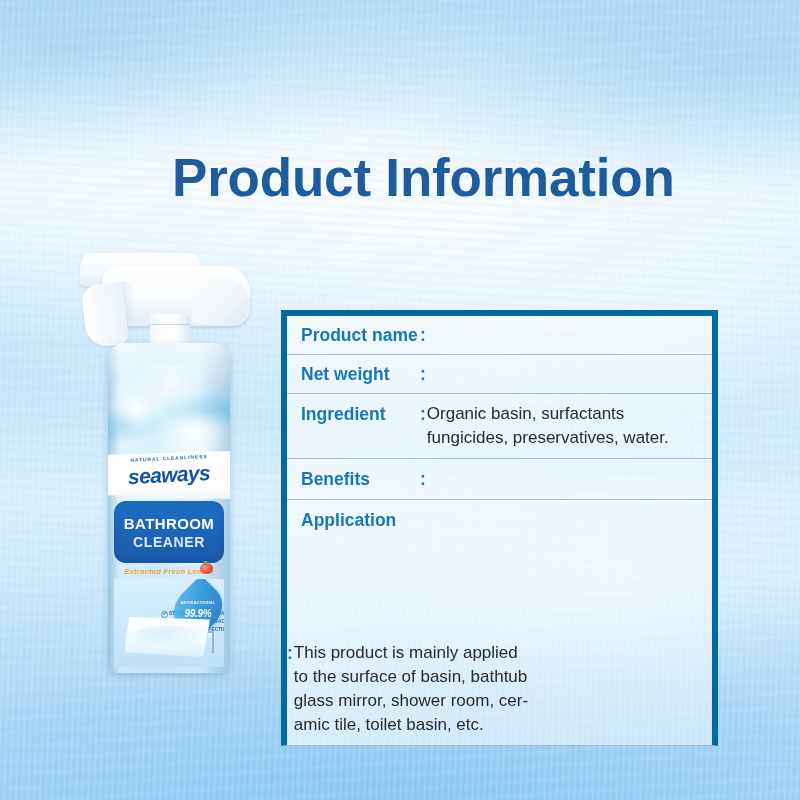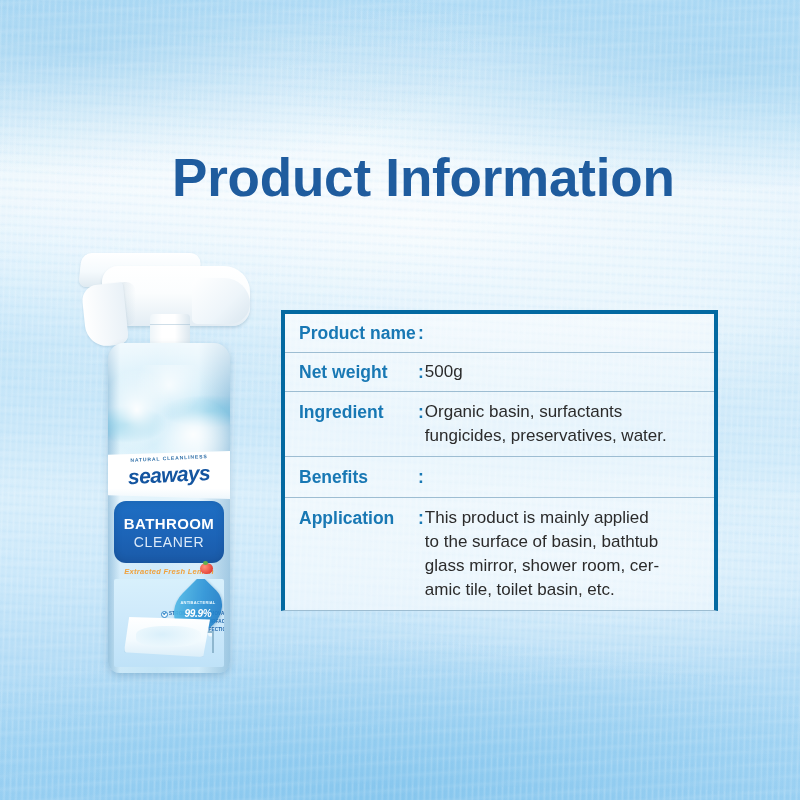--- a/index.html
+++ b/index.html
@@ -84,33 +84,33 @@
     white-space: nowrap;
     text-shadow: 0 1px 1px rgba(255,255,255,.35);
   }
 
   
   .spec-table {
     position: absolute;
     left: 281px;
     top: 310px;
     width: 437px;
-    border: 4px solid #0369a1;
+    border: 6px solid #0369a1;
     border-bottom: 1px solid #9dbdd2;
     background: rgba(255,255,255,.30);
     box-sizing: border-box;
   }
   .spec-row {
     display: flex;
     align-items: flex-start;
     border-bottom: 1px solid #9dbdd2;
     background: linear-gradient(to right, rgba(255,255,255,.46), rgba(255,255,255,.22));
     box-sizing: border-box;
   }
-  .spec-row:last-child { border-bottom: none; }
+  .spec-row:last-child { border-bottom: none; flex-direction: column; }
 
   .spec-label {
     flex: 0 0 133px;
     padding: 8px 0 8px 14px;
     color: #1878b4;
     font-size: 17.5px;
     font-weight: 700;
     line-height: 24px;
     box-sizing: border-box;
     white-space: nowrap;
@@ -327,21 +327,21 @@
     font-weight: 700;
     letter-spacing: .4px;
   }
   .prod-type-2 {
     position: absolute;
     left: 0; right: 0;
     top: 33px;
     text-align: center;
     color: #dbe9f8;
     font-size: 14px;
-    font-weight: 400;
+    font-weight: 700;
     letter-spacing: .6px;
   }
   .scent {
     position: absolute;
     left: 0; right: 0;
     top: 224px;
     text-align: center;
     color: #f0a13c;
     font-size: 7.5px;
     font-style: italic;
@@ -568,21 +568,20 @@
       <div class="spec-label">Product name</div>
       <div class="spec-value">
         <span class="spec-colon">:</span>
       </div>
     </div>
 
     <div class="spec-row row-compact">
       <div class="spec-label">Net weight</div>
       <div class="spec-value">
         <span class="spec-colon">:</span>
-        <span class="spec-text">500g</span>
       </div>
     </div>
 
     <div class="spec-row">
       <div class="spec-label">Ingredient</div>
       <div class="spec-value">
         <span class="spec-colon">:</span>
         <span class="spec-text">Organic basin, surfactants
 fungicides, preservatives, water.</span>
       </div>

